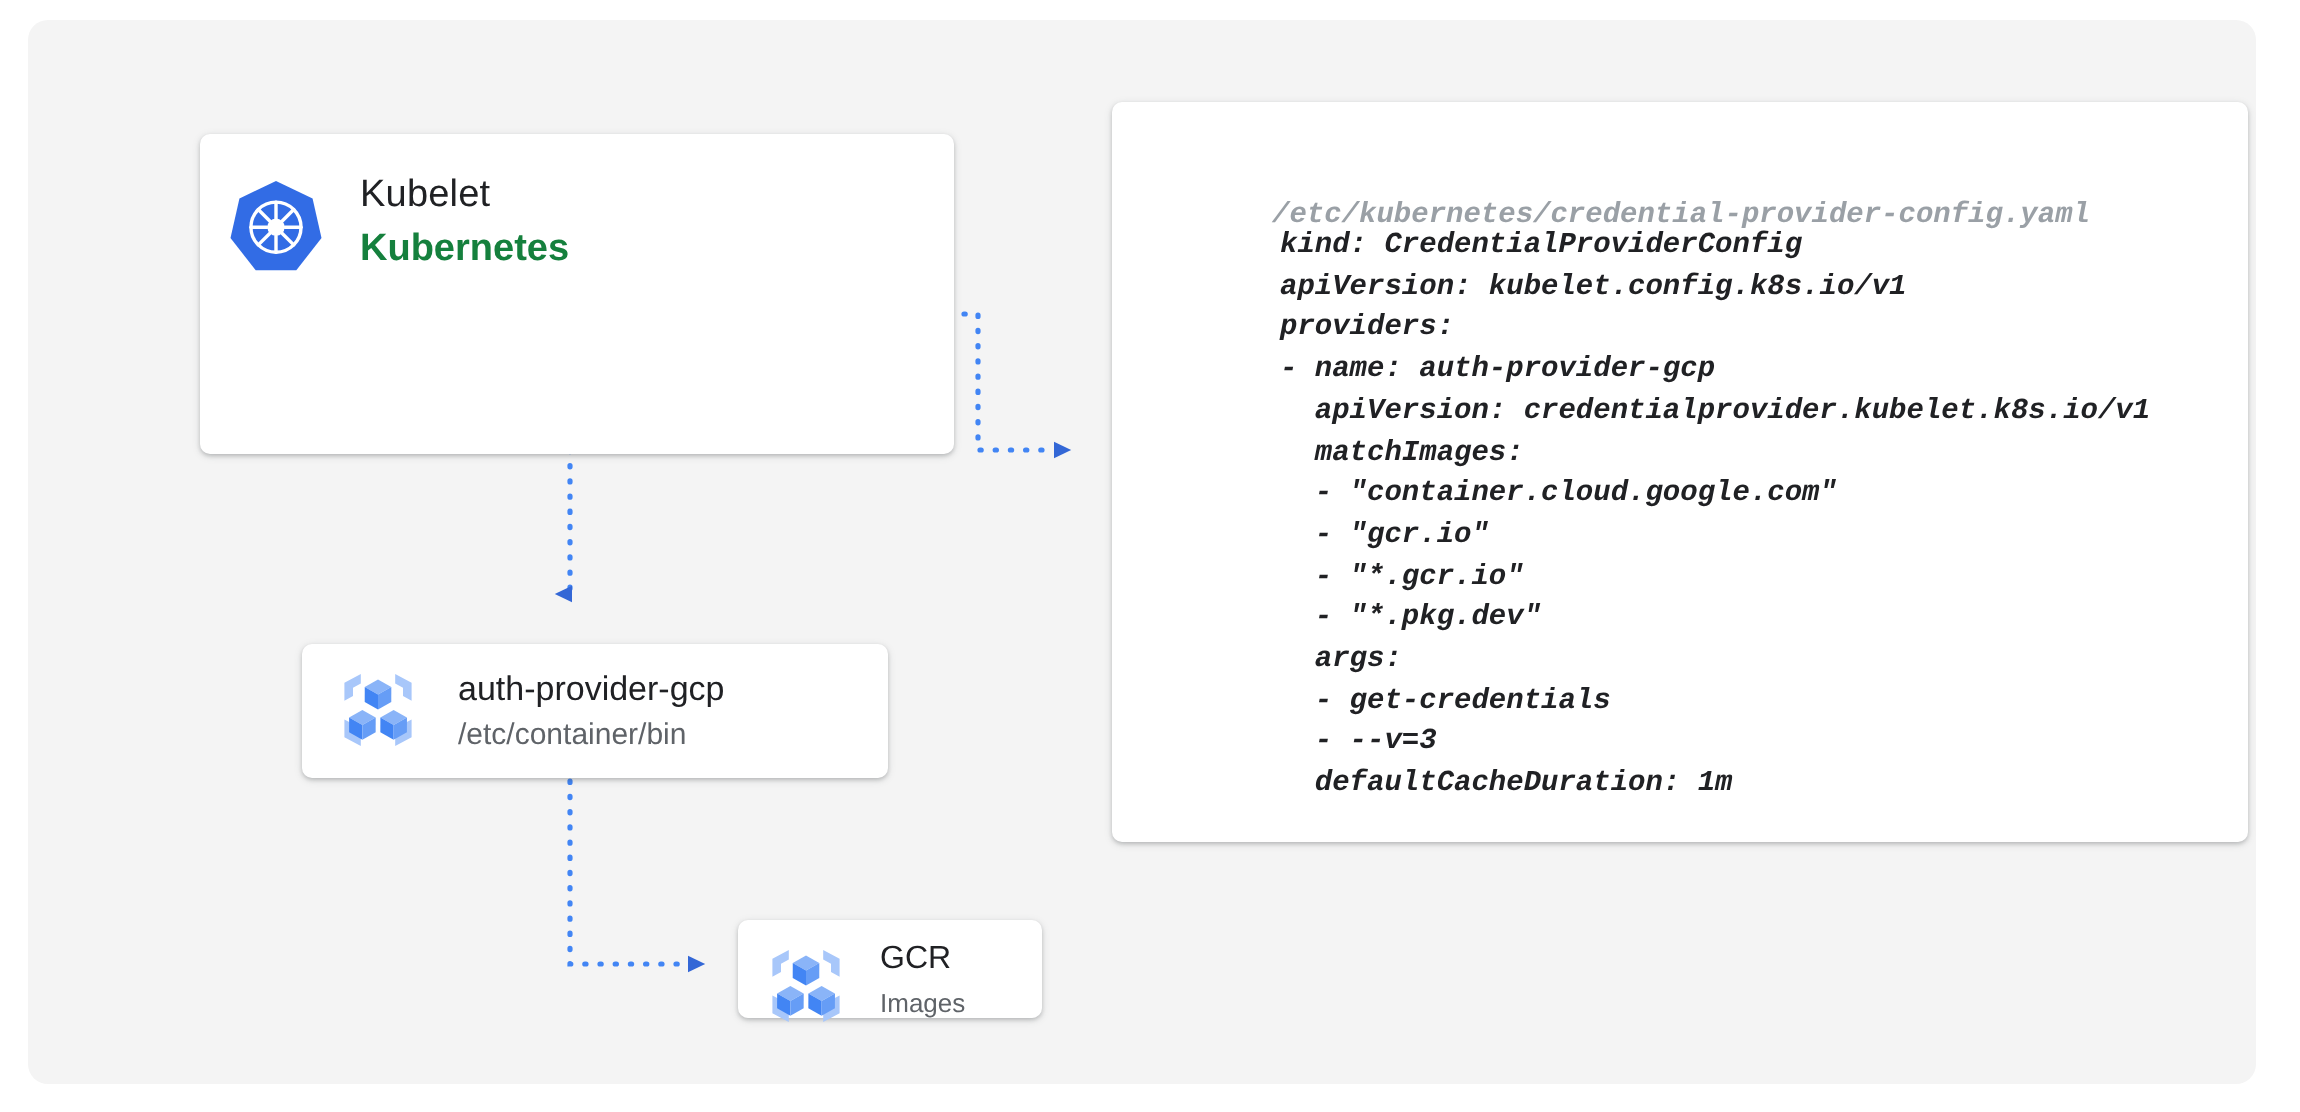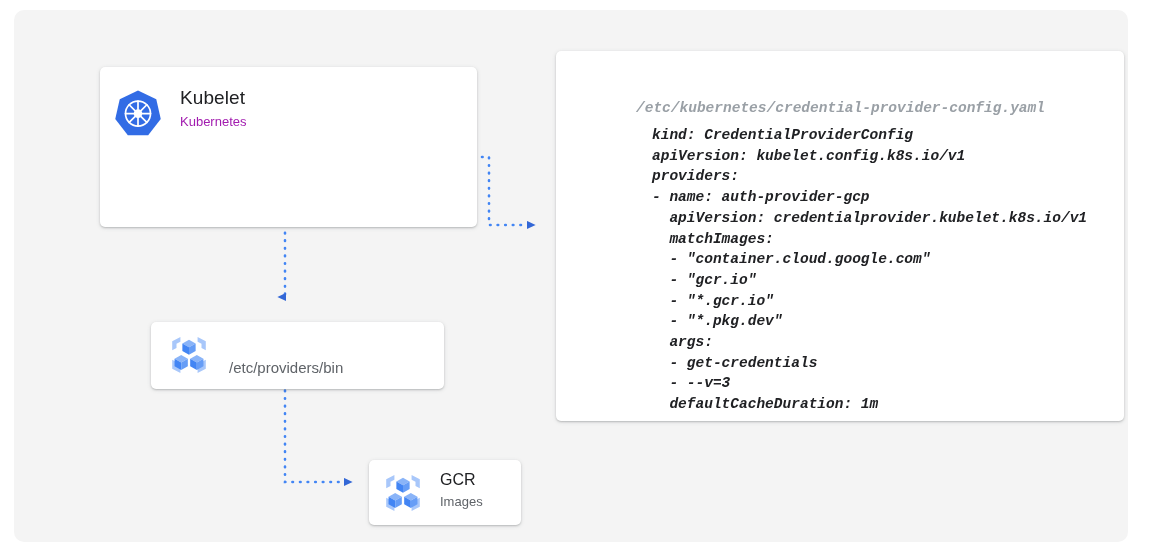--- a/index.html
+++ b/index.html
@@ -52,22 +52,23 @@
     left: 80px;
     top: 20px;
     font-size: 19px;
     color: #202124;
     letter-spacing: 0.1px;
   }
   #kubelet-subtitle {
     position: absolute;
     left: 80px;
     top: 47px;
-    font-size: 13px;
-    color: #a21caf;
+    font-size: 19px;
+    color: #15803d;
+    font-weight: bold;
   }
   .kubelet-flag {
     position: absolute;
     left: 80px;
     font-size: 14.5px;
     color: #5f6368;
     white-space: nowrap;
   }
   #kubelet-flag-0 { top: 91px; }
   #kubelet-flag-1 { top: 113px; }
@@ -76,21 +77,21 @@
   #provider-card {
     left: 137px;
     top: 312px;
     width: 293px;
     height: 67px;
   }
   #registry-card {
     left: 355px;
     top: 450px;
     width: 152px;
-    height: 65px;
+    height: 49px;
   }
   .cr-icon {
     position: absolute;
     width: 50px;
     height: 50px;
   }
   #provider-icon { left: 13px; top: 8px; }
   #registry-icon { left: 9px; top: 8px; }
 
   .node-title {
@@ -133,21 +134,21 @@
     position: absolute;
     left: 80px;
     top: 58px;
     font-family: "Liberation Mono", "DejaVu Sans Mono", monospace;
     font-style: italic;
     font-weight: bold;
     font-size: 14.5px;
     line-height: 20.7px;
     color: #202124;
     white-space: pre;
-    margin: 16px;
+    margin: 4px;
   }
 
   
   #connectors {
     position: absolute;
     left: 0;
     top: 0;
     width: 1150px;
     height: 556px;
     pointer-events: none;
@@ -217,21 +218,22 @@
           <polygon points="22,32 30.5,36.8 22,41.6 13.5,36.8" fill="#8ab4f8"></polygon>
           <polygon points="13.5,36.8 22,41.6 22,51.1 13.5,46.3" fill="#4285f4"></polygon>
           <polygon points="30.5,36.8 30.5,46.3 22,51.1 22,41.6" fill="#669df6"></polygon>
         </g>
         <g>
           <polygon points="42,32 50.5,36.8 42,41.6 33.5,36.8" fill="#8ab4f8"></polygon>
           <polygon points="33.5,36.8 42,41.6 42,51.1 33.5,46.3" fill="#4285f4"></polygon>
           <polygon points="50.5,36.8 50.5,46.3 42,51.1 42,41.6" fill="#669df6"></polygon>
         </g>
       </svg>
-      <div class="node-sub" id="provider-sub">/etc/providers/bin</div>
+      <div class="node-title" id="provider-title">auth-provider-gcp</div>
+      <div class="node-sub" id="provider-sub">/etc/container/bin</div>
     </div>
 
     <div class="card" id="registry-card">
       <svg class="cr-icon" id="registry-icon" viewBox="0 0 64 64">
         <path d="M21,9 L10.5,14.5 L10.5,26 L16,23 L16,17.7 L21,15 Z" fill="#a8c7fa"></path>
         <path d="M21,55 L10.5,49.5 L10.5,38 L16,41 L16,46.3 L21,49 Z" fill="#a8c7fa"></path>
         <path d="M43,9 L53.5,14.5 L53.5,26 L48,23 L48,17.7 L43,15 Z" fill="#a8c7fa"></path>
         <path d="M43,55 L53.5,49.5 L53.5,38 L48,41 L48,46.3 L43,49 Z" fill="#a8c7fa"></path>
         <g>
           <polygon points="32,12.5 40.5,17.3 32,22.1 23.5,17.3" fill="#8ab4f8"></polygon>

